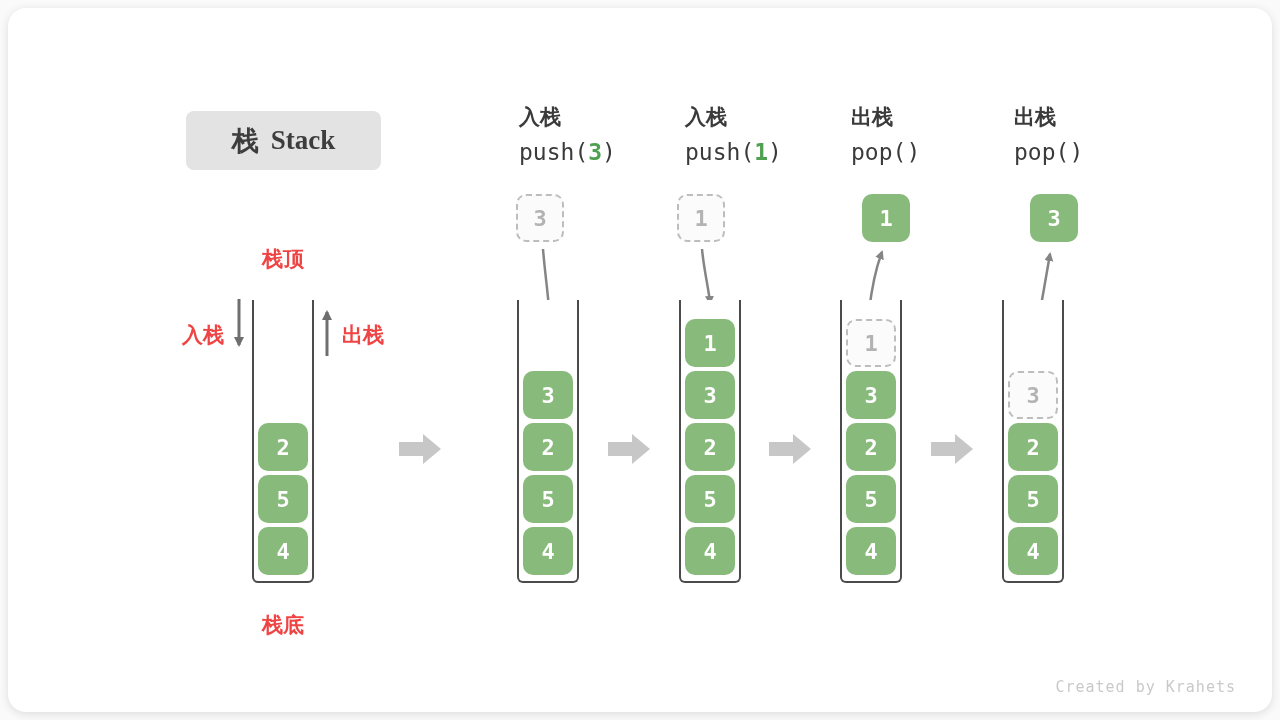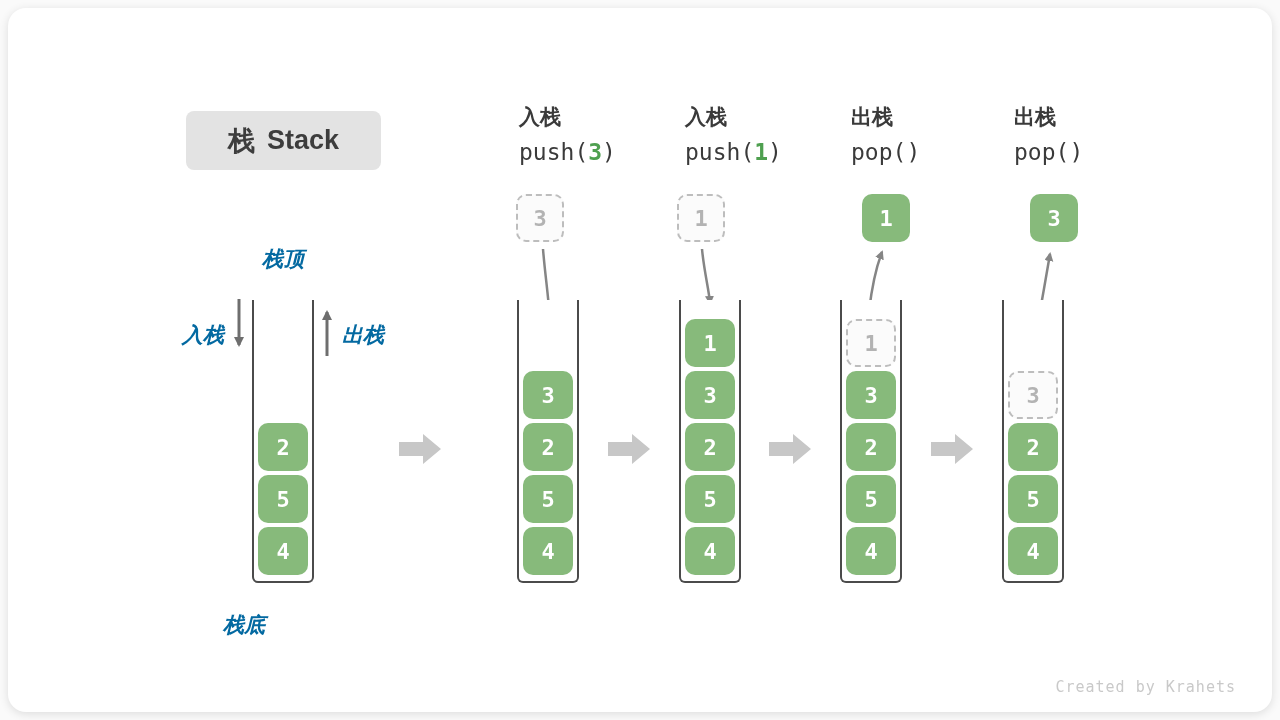--- a/index.html
+++ b/index.html
@@ -4,25 +4,25 @@
 <style>
   html,body { margin:0; padding:0; background:#fafafa; font-family:"Liberation Sans",sans-serif; }
   .stage { position:relative; width:1280px; height:720px; overflow:hidden; }
   .card { position:absolute; left:8px; top:8px; width:1264px; height:704px;
           background:#ffffff; border-radius:18px; box-shadow:0 2px 10px rgba(0,0,0,.12); }
 
   .title-box { position:absolute; left:186px; top:111px; width:195px; height:59px;
                background:#e3e3e3; border-radius:8px;
                display:flex; align-items:center; justify-content:center; gap:12px; }
   .title-zh { font-size:27px; font-weight:bold; color:#3d3d3d; }
-  .title-en { font-family:Liberation Sans, sans-serif; font-size:27px; font-weight:600; color:#3d3d3d; }
+  .title-en { font-family:Liberation Serif, serif; font-size:27px; font-weight:600; color:#3d3d3d; }
 
-  .cjk-label { position:absolute; font-size:21px; font-weight:bold; color:#0369a1;font-style:italic; }
+  .cjk-label { position:absolute; font-size:21px; font-weight:bold; color:#ef4444; }
   .top-label    { left:223px; top:245px; width:120px; text-align:center; }
-  .bottom-label { left:223px; top:611px; width:120px; text-align:left; }
+  .bottom-label { left:223px; top:611px; width:120px; text-align:center; }
   .push-side-label { left:162px; top:321px; width:62px; text-align:right; }
   .pop-side-label  { left:342px; top:321px; width:62px; text-align:left; }
 
   .overlay { position:absolute; left:0; top:0; width:1280px; height:720px; pointer-events:none; }
 
   .well { position:absolute; top:300px; width:62px; height:283px; box-sizing:border-box;
           border-left:2px solid #4b4b4b; border-right:2px solid #4b4b4b; border-bottom:2px solid #4b4b4b;
           border-radius:0 0 6px 6px; background:#ffffff; }
   .cell { position:absolute; left:50%; transform:translateX(-50%);
           width:50px; height:48px; border-radius:10px; box-sizing:border-box;

